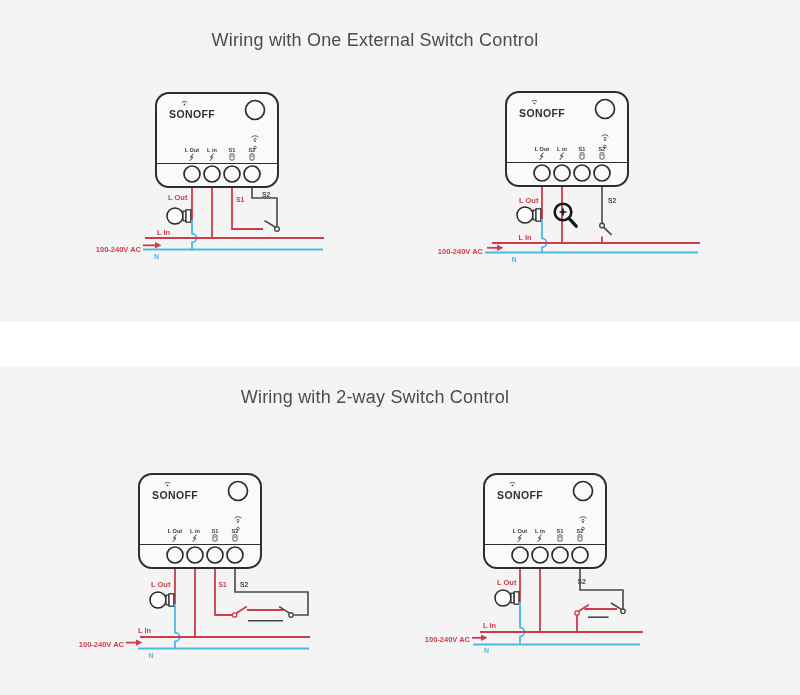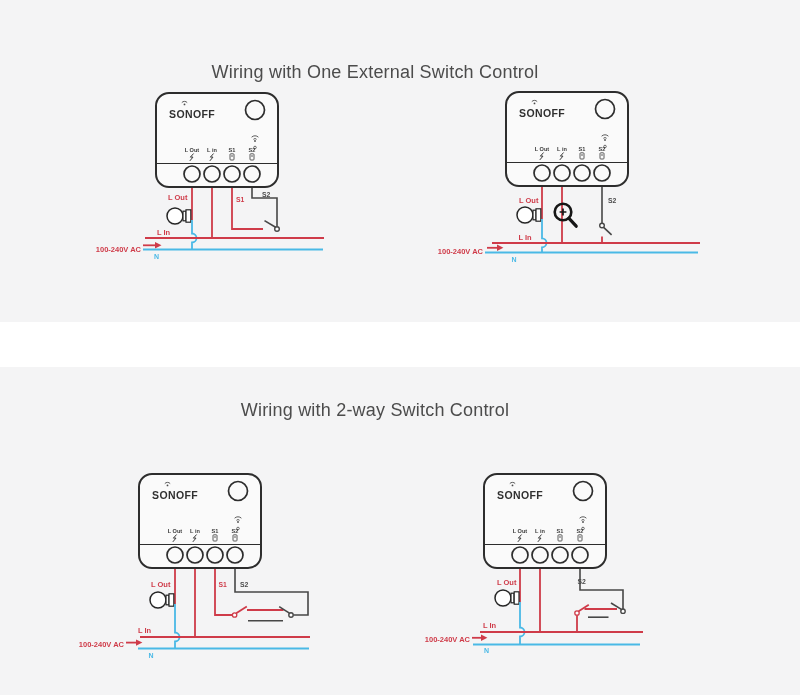--- a/index.html
+++ b/index.html
@@ -3,22 +3,22 @@
 <meta charset="utf-8">
 <style>
   html,body{margin:0;padding:0;}
   body{font-family:"Liberation Sans",sans-serif;background:#ffffff;}
   #page{position:relative;width:800px;height:695px;background:#ffffff;overflow:hidden;}
   .panel{position:absolute;left:0;width:800px;background:#f4f4f5;}
   #panel1{top:0;height:322px;}
   #panel2{top:367px;height:328px;}
   .sec-title{position:absolute;left:0;width:750px;text-align:center;
              font-size:18px;color:#4c4c4c;letter-spacing:.2px;}
-  #title1{top:30px;margin-top:32px;}
-  #title2{top:400px;}
+  #title1{top:30px;}
+  #title2{top:387px;}
   svg.diag{position:absolute;overflow:visible;}
   
   .dev-body{fill:#fafafa;stroke:#2d2d2d;stroke-width:2;}
   .dev-logo{font:bold 10.5px "Liberation Sans",sans-serif;fill:#303030;letter-spacing:.4px;}
   .dev-btn{fill:none;stroke:#2d2d2d;stroke-width:1.7;}
   .dev-thin{fill:none;stroke:#4a4a4a;stroke-width:.9;}
   .dev-dot{fill:#4a4a4a;stroke:none;}
   .dev-led{fill:none;stroke:#4a4a4a;stroke-width:.8;}
   .dev-term{font:bold 5.6px "Liberation Sans",sans-serif;fill:#3a3a3a;}
   .dev-bolt{fill:none;stroke:#3a3a3a;stroke-width:1;}

